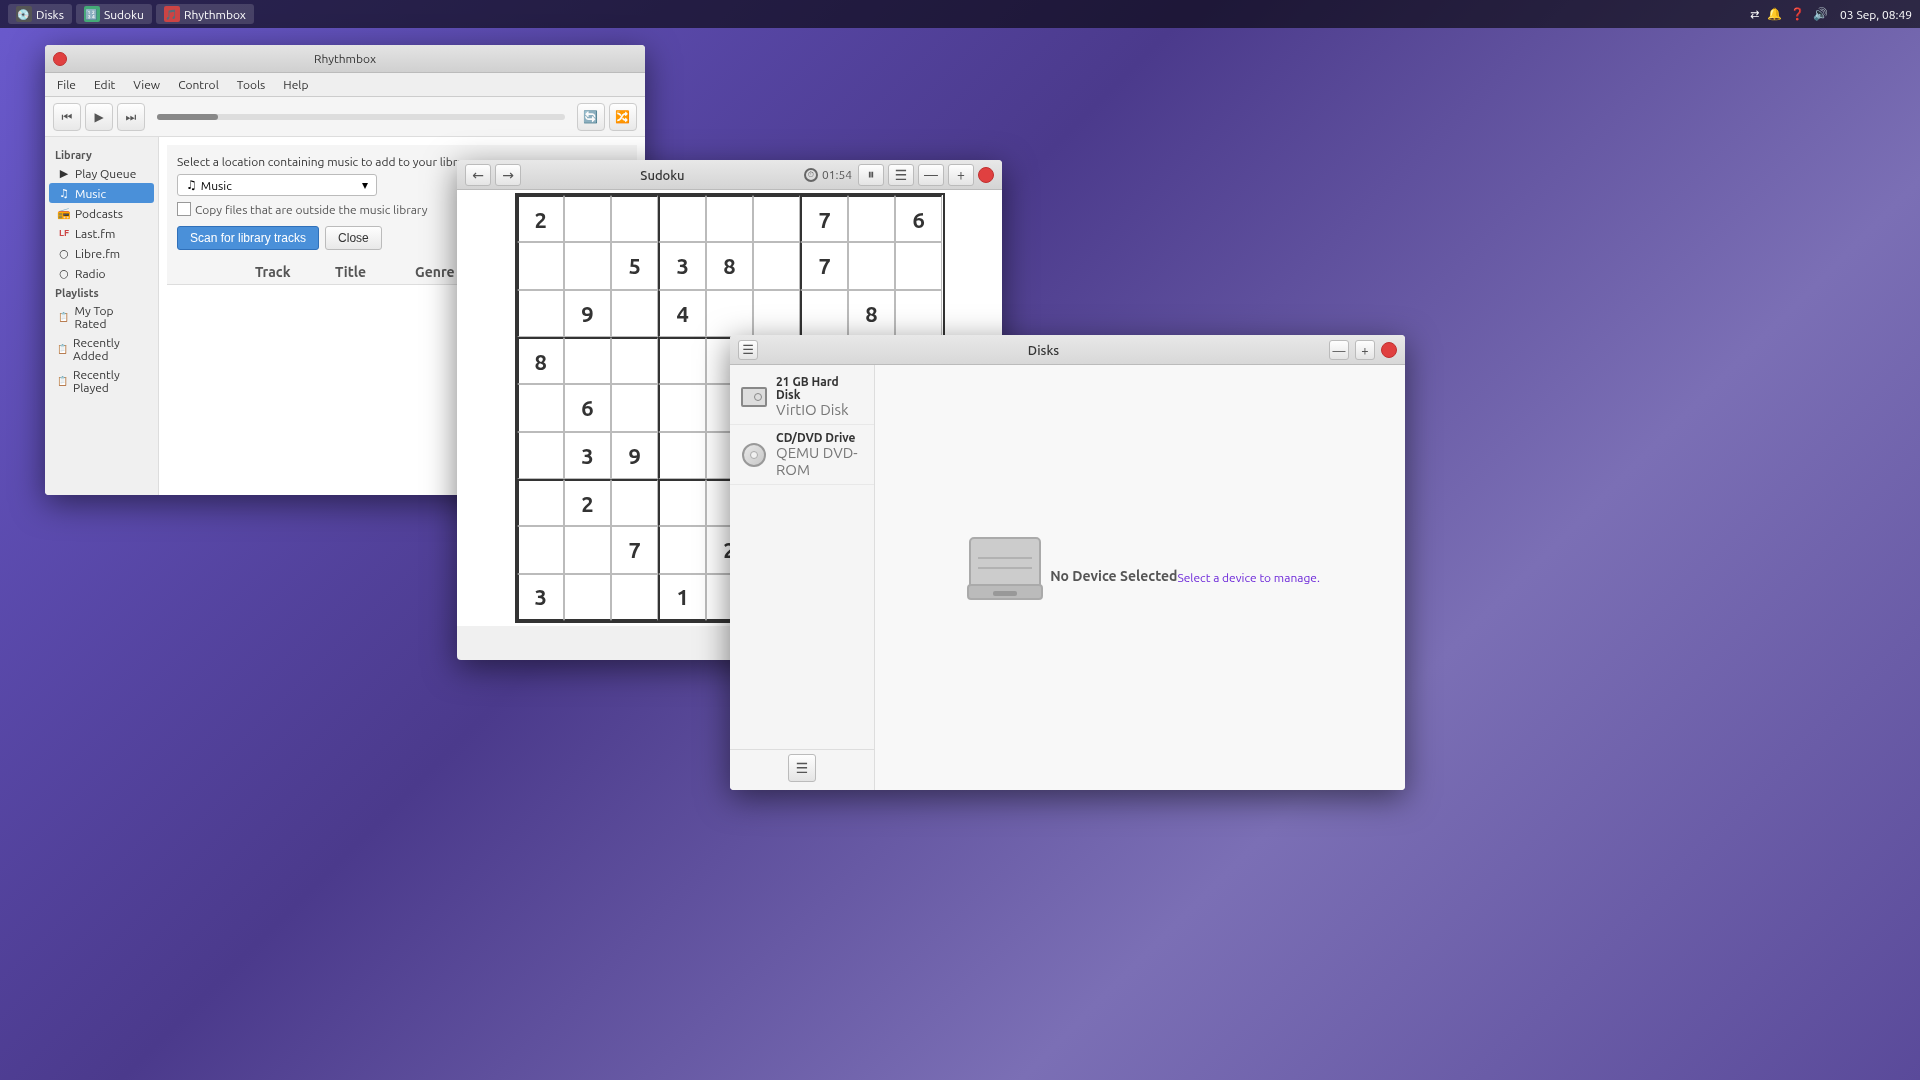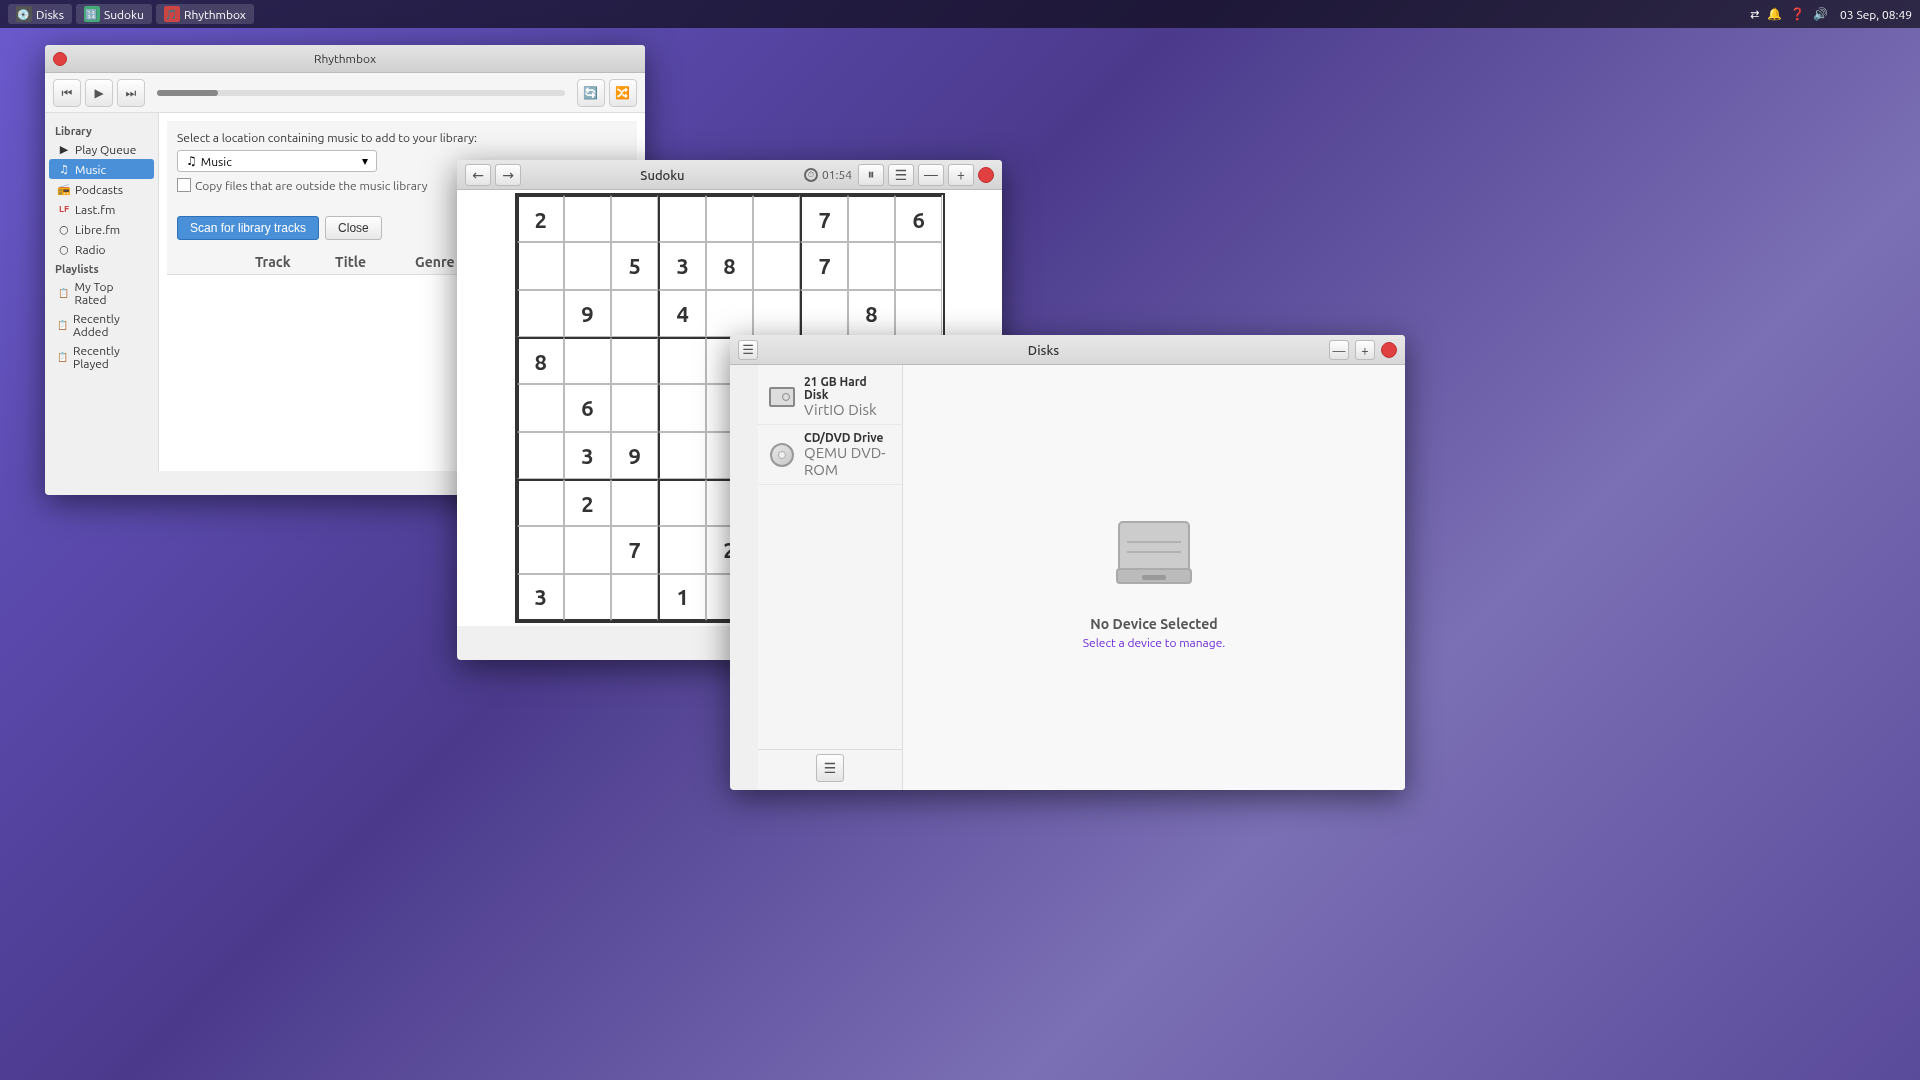--- a/index.html
+++ b/index.html
@@ -233,21 +233,21 @@
     .rb-checkbox {
       width: 14px;
       height: 14px;
       border: 1px solid #999;
       background: white;
     }
     .rb-action-row {
       display: flex;
       align-items: center;
       gap: 6px;
-      margin-top: 24px;
+      margin-top: 10px;
     }
     .rb-action-btn {
       padding: 4px 12px;
       font-size: 12px;
       border-radius: 3px;
       cursor: pointer;
       border: 1px solid;
     }
     .rb-action-btn.primary {
       background: #4a90d9;
@@ -419,21 +419,20 @@
       display: flex;
       align-items: center;
       justify-content: center;
       font-size: 13px;
       cursor: pointer;
       color: #555;
     }
     .disks-body {
       display: flex;
       height: calc(100% - 30px);
-      padding-left: 28px;
     }
     .disks-sidebar {
       width: 145px;
       background: #f5f5f5;
       border-right: 1px solid #ddd;
       padding: 4px 0;
     }
     .disks-sidebar-item {
       display: flex;
       align-items: center;
@@ -517,21 +516,21 @@
       align-items: center;
       justify-content: center;
       padding: 4px 6px;
       border-top: 1px solid #ddd;
       margin-top: auto;
     }
     .disks-main {
       flex: 1;
       background: #f8f8f8;
       display: flex;
-      flex-direction: column;
+      flex-direction: row;
       align-items: center;
       justify-content: center;
       text-align: center;
     }
     .no-device-icon {
       margin-bottom: 16px;
     }
     .no-device-title {
       font-size: 14px;
       font-weight: bold;
@@ -600,20 +599,28 @@
 <div class="window" id="rhythmbox">
 
   <div class="rhythmbox-titlebar">
     <div class="titlebar-controls-left">
       <div class="rb-close-btn"></div>
     </div>
     <span class="rhythmbox-title">Rhythmbox</span>
     <div style="width:14px;"></div>
   </div>
 
+  <div class="rb-menubar">
+    <div class="rb-menu-item">File</div>
+    <div class="rb-menu-item">Edit</div>
+    <div class="rb-menu-item">View</div>
+    <div class="rb-menu-item">Control</div>
+    <div class="rb-menu-item">Tools</div>
+    <div class="rb-menu-item">Help</div>
+  </div>
 
   <div class="rb-toolbar">
     <div class="rb-btn">⏮</div>
     <div class="rb-btn">▶</div>
     <div class="rb-btn">⏭</div>
     <div class="rb-progress">
       <div class="rb-progress-fill"></div>
     </div>
     <div class="rb-right-btns">
       <div class="rb-btn">🔄</div>

